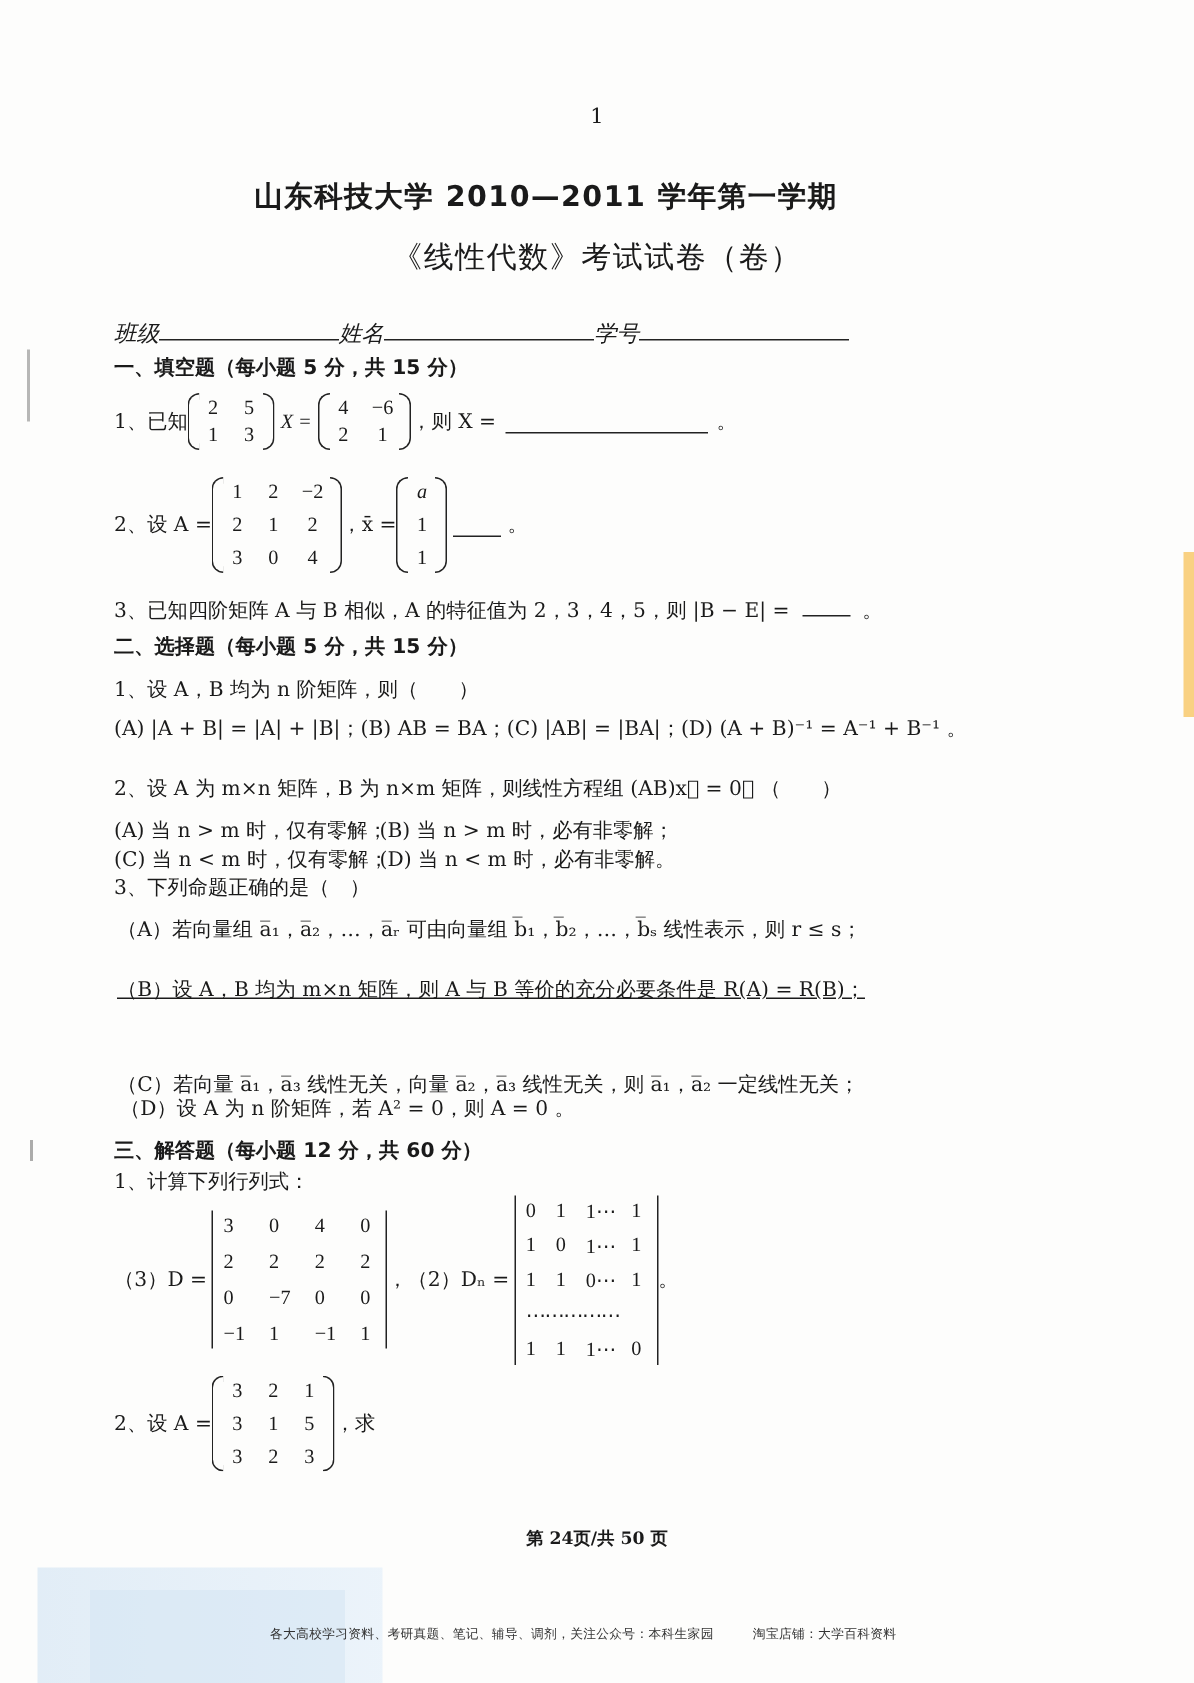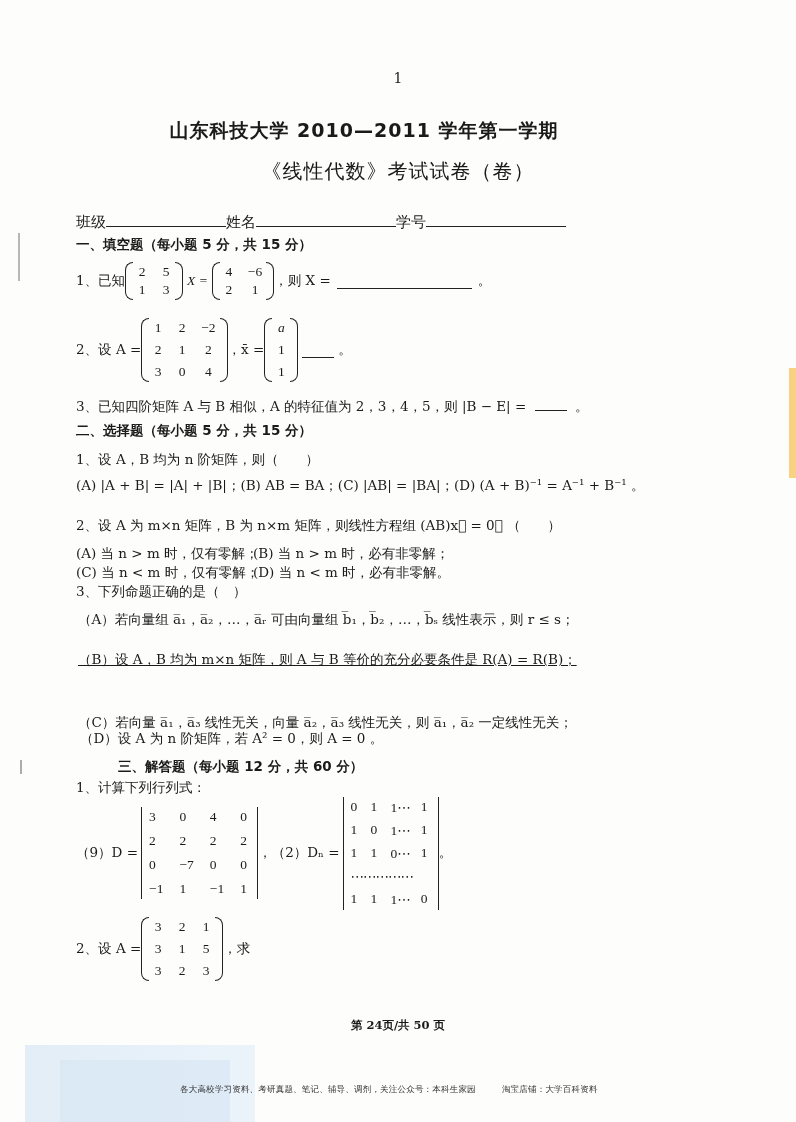--- a/index.html
+++ b/index.html
@@ -35,21 +35,21 @@
 <div class="abs tint"></div>
 <div class="abs tint2"></div>
 <div class="abs yellow"></div>
 <div class="abs mark" style="left:18px;top:233px;height:48px;opacity:.35;"></div>
 <div class="abs mark" style="left:20px;top:760px;height:14px;opacity:.4;"></div>
 
 <div class="abs pnum">1</div>
 <div class="abs title1">山东科技大学 2010—2011 学年第一学期</div>
 <div class="abs title2">《线性代数》考试试卷（卷）</div>
 
-<div class="abs row" style="left:76px;top:213px;font-size:15px;">
+<div class="abs row" style="left:76px;top:213px;font-size:15px;font-style:italic;">
   <span>班级</span><span class="blank" style="width:120px;"></span><span>姓名</span><span class="blank" style="width:140px;"></span><span>学号</span><span class="blank" style="width:140px;"></span>
 </div>
 
 <div class="abs sec" style="left:76px;top:236px;">一、填空题（每小题 5 分，共 15 分）</div>
 
 <div class="abs row" style="left:76px;top:262px;display:flex;align-items:center;">
   <span>1、已知</span>
   <span class="mat">
       <span class="br lp"></span>
     <span class="grid" style="grid-template-columns:repeat(2,auto);">
@@ -121,25 +121,25 @@
 <div class="abs row" style="left:76px;top:545px;">(A) 当 n &gt; m 时，仅有零解；</div>
 <div class="abs row" style="left:253px;top:545px;">(B)  当 n &gt; m 时，必有非零解；</div>
 <div class="abs row" style="left:76px;top:564px;">(C) 当 n &lt; m 时，仅有零解；</div>
 <div class="abs row" style="left:253px;top:564px;">(D)  当 n &lt; m 时，必有非零解。</div>
 <div class="abs row" style="left:76px;top:583px;">3、下列命题正确的是（　）</div>
 <div class="abs row" style="left:78px;top:611px;">（A）若向量组 a̅₁，a̅₂，…，a̅ᵣ 可由向量组 b̅₁，b̅₂，…，b̅ₛ 线性表示，则 r ≤ s；</div>
 <div class="abs row" style="left:78px;top:651px;text-decoration:underline;">（B）设 A，B 均为 m×n 矩阵，则 A 与 B 等价的充分必要条件是 R(A) = R(B)；</div>
 <div class="abs row" style="left:78px;top:690px;margin-top:24px;">（C）若向量 a̅₁，a̅₃ 线性无关，向量 a̅₂，a̅₃ 线性无关，则 a̅₁，a̅₂ 一定线性无关；</div>
 <div class="abs row" style="left:80px;top:730px;">（D）设 A 为 n 阶矩阵，若 A² = 0，则 A = 0 。</div>
 
-<div class="abs sec" style="left:76px;top:758px;margin-left:42px;">三、解答题（每小题 12 分，共 60 分）</div>
+<div class="abs sec" style="left:76px;top:758px;">三、解答题（每小题 12 分，共 60 分）</div>
 <div class="abs row" style="left:76px;top:779px;">1、计算下列行列式：</div>
 
 <div class="abs row" style="left:76px;top:797px;display:flex;align-items:center;height:112px;">
-  <span>（9）D =</span>
+  <span>（3）D =</span>
   <span class="mat" style="margin-left:3px;">
       <span class="br lv"></span>
     <span class="grid" style="grid-template-columns:repeat(4,auto);row-gap:8px;column-gap:16px;text-align:left;">
       <span>3</span>
         <span>0</span>
         <span>4</span>
         <span>0</span>
       <span>2</span>
         <span>2</span>
         <span>2</span>

